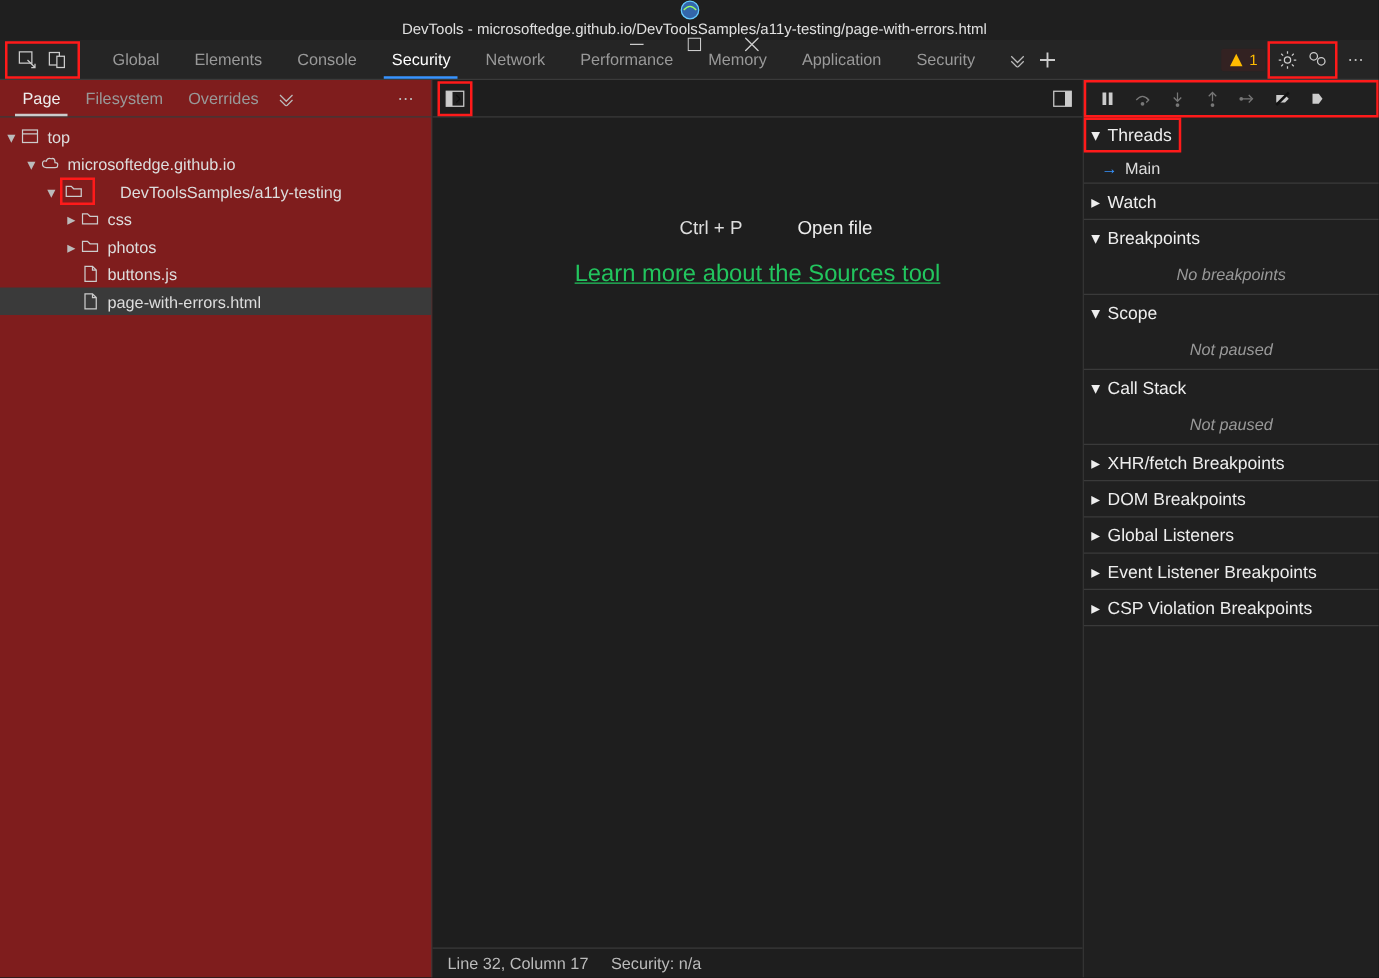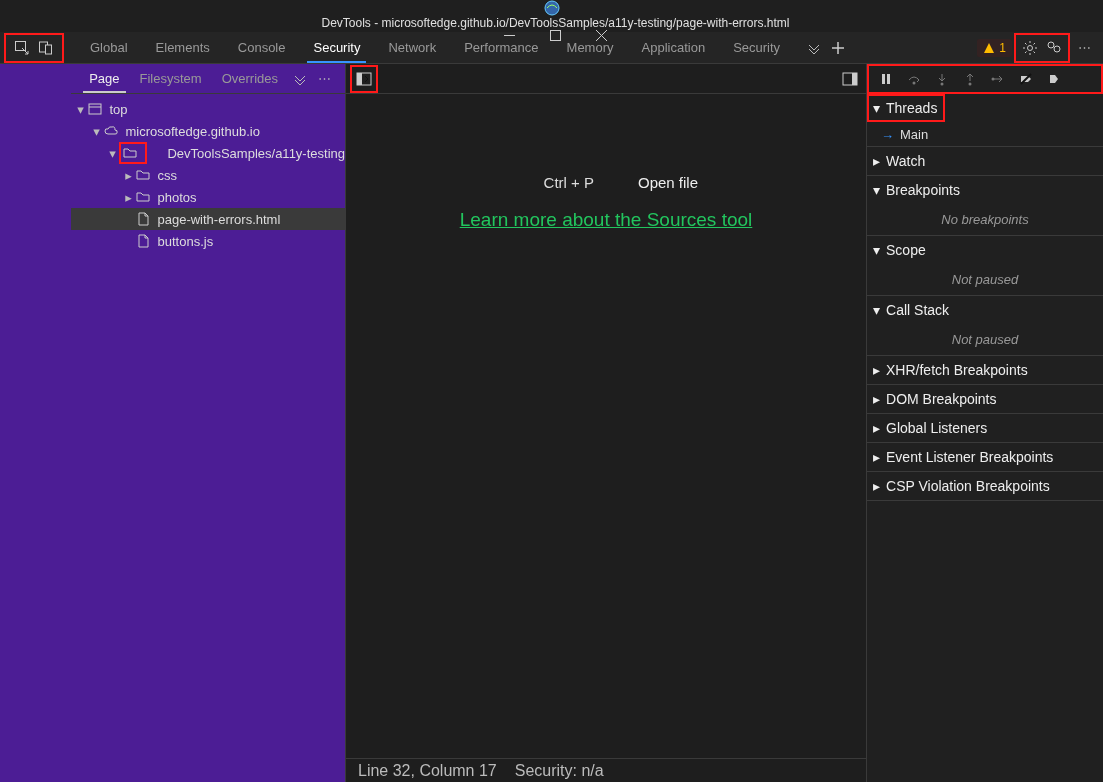--- a/index.html
+++ b/index.html
@@ -19,21 +19,21 @@
 .ico-btn { width: 24px; height: 24px; display: flex; align-items: center; justify-content: center; color: #bbb; }
 .tabs { display: flex; height: 100%; margin-left: 12px; }
 .tab { padding: 0 14px; display: flex; align-items: center; color: #999; cursor: pointer; font-size: 13px; position: relative; }
 .tab.active { color: #fff; }
 .tab.active::after { content: ""; position: absolute; bottom: 0; left: 8px; right: 8px; height: 2px; background: #3794ff; }
 .tb-right { margin-left: auto; display: flex; align-items: center; padding-right: 6px; gap: 2px; }
 .warnbadge { display: flex; align-items: center; gap: 4px; background: #322; padding: 2px 6px; border-radius: 2px; color: #fb0; font-size: 12px; }
 .more-dots { color: #bbb; padding: 0 6px; }
 
 .body { display: flex; height: calc(100% - 64px); }
-.left-pane { width: 346px; background: #4c1d95; display: flex; flex-direction: column; border-right: 1px solid #3a3a3a; align-items: flex-end; }
+.left-pane { width: 346px; background: #7f1d1d; display: flex; flex-direction: column; border-right: 1px solid #3a3a3a; }
 .left-tabs { display: flex; align-items: center; height: 30px; border-bottom: 1px solid #3a3a3a; padding-left: 8px; }
 .ltab { padding: 0 10px; color: #999; font-size: 13px; height: 100%; display: flex; align-items: center; position: relative; }
 .ltab.active { color: #eee; }
 .ltab.active::after { content: ""; position: absolute; bottom: 0; left: 4px; right: 4px; height: 2px; background: #ccc; }
 .lright { margin-left: auto; display: flex; align-items: center; padding-right: 8px; gap: 8px; }
 
 .tree { flex: 1; overflow: auto; padding-top: 4px; }
 .row { display: flex; align-items: center; height: 22px; padding-left: 0; color: #ddd; font-size: 13px; }
 .row.selected { background: #3a3a3a; }
 .arrow { width: 14px; display: flex; justify-content: center; color: #bbb; }
@@ -45,21 +45,21 @@
 
 .mid-pane { flex: 1; background: #1e1e1e; display: flex; flex-direction: column; position: relative; }
 .mid-toolbar { height: 30px; border-bottom: 1px solid #3a3a3a; display: flex; align-items: center; padding: 0 4px; }
 .mid-toolbar .right { margin-left: auto; }
 .mid-content { flex: 1; display: flex; flex-direction: column; align-items: center; padding-top: 80px; gap: 18px; color: #eee; font-size: 15px; }
 .kbrow { display: grid; grid-template-columns: 180px 160px; gap: 44px; align-items: center; }
 .kb { text-align: right; color: #ddd; }
 .kbact { text-align: left; }
 .droptext { font-size: 15px; }
 .link { color: #22c55e; text-decoration: underline; font-size: 19px; }
-.status { height: 24px; border-top: 1px solid #3a3a3a; display: flex; align-items: center; padding-left: 12px; gap: 18px; color: #bbb; font-size: 16px; }
+.status { height: 24px; border-top: 1px solid #3a3a3a; display: flex; align-items: center; padding-left: 12px; gap: 18px; color: #bbb; font-size: 13px; }
 
 .right-pane { width: 237px; background: #202020; border-left: 1px solid #3a3a3a; display: flex; flex-direction: column; }
 .debug-toolbar { height: 30px; display: flex; align-items: center; border-bottom: 1px solid #3a3a3a; padding: 0 4px; gap: 2px; }
 .debug-toolbar.redbox { border: 2px solid #ff1a1a; height: 30px; }
 .dbtn { width: 26px; height: 24px; display: flex; align-items: center; justify-content: center; color: #aaa; }
 .section { border-bottom: 1px solid #3a3a3a; }
 .sec-head { display: flex; align-items: center; height: 28px; padding-left: 6px; color: #eee; gap: 6px; font-size: 14px; }
 .sec-body { padding: 8px 0; text-align: center; color: #999; font-style: italic; font-size: 13px; }
 .thread-row { display: flex; align-items: center; height: 24px; padding-left: 14px; color: #ddd; font-size: 13px; gap: 6px; }
 .thread-arrow { color: #3794ff; }
@@ -215,37 +215,37 @@
       </div>
       <div class="row indent-3">
         <span class="arrow">▸</span>
         <span class="ticon">
             <svg width="14" height="14" viewBox="0 0 14 14">
               <path d="M1 3 H5 L7 5 H13 V11 H1 Z" fill="none" stroke="#ccc"></path>
             </svg>
           </span>
         <span>photos</span>
       </div>
+      <div class="row indent-3">
+        <span class="arrow"></span>
+        <span class="ticon">
+            <svg width="14" height="14" viewBox="0 0 14 14">
+              <path d="M3 1 H9 L12 4 V13 H3 Z M9 1 V4 H12" fill="none" stroke="#ccc"></path>
+            </svg>
+          </span>
+        <span>buttons.js</span>
+      </div>
       <div class="row indent-3 selected">
         <span class="arrow"></span>
         <span class="ticon">
             <svg width="14" height="14" viewBox="0 0 14 14">
               <path d="M3 1 H9 L12 4 V13 H3 Z M9 1 V4 H12" fill="none" stroke="#ccc"></path>
             </svg>
           </span>
         <span>page-with-errors.html</span>
-      </div>
-      <div class="row indent-3">
-        <span class="arrow"></span>
-        <span class="ticon">
-            <svg width="14" height="14" viewBox="0 0 14 14">
-              <path d="M3 1 H9 L12 4 V13 H3 Z M9 1 V4 H12" fill="none" stroke="#ccc"></path>
-            </svg>
-          </span>
-        <span>buttons.js</span>
       </div>
     </div>
   </div>
 
   <div class="mid-pane">
     <div class="mid-toolbar">
       <div class="redbox" style="display:flex">
         <div class="ico-btn">
           <svg width="16" height="16" viewBox="0 0 16 16">
               <rect x="1" y="2" width="14" height="12" fill="none" stroke="#ccc"></rect>

